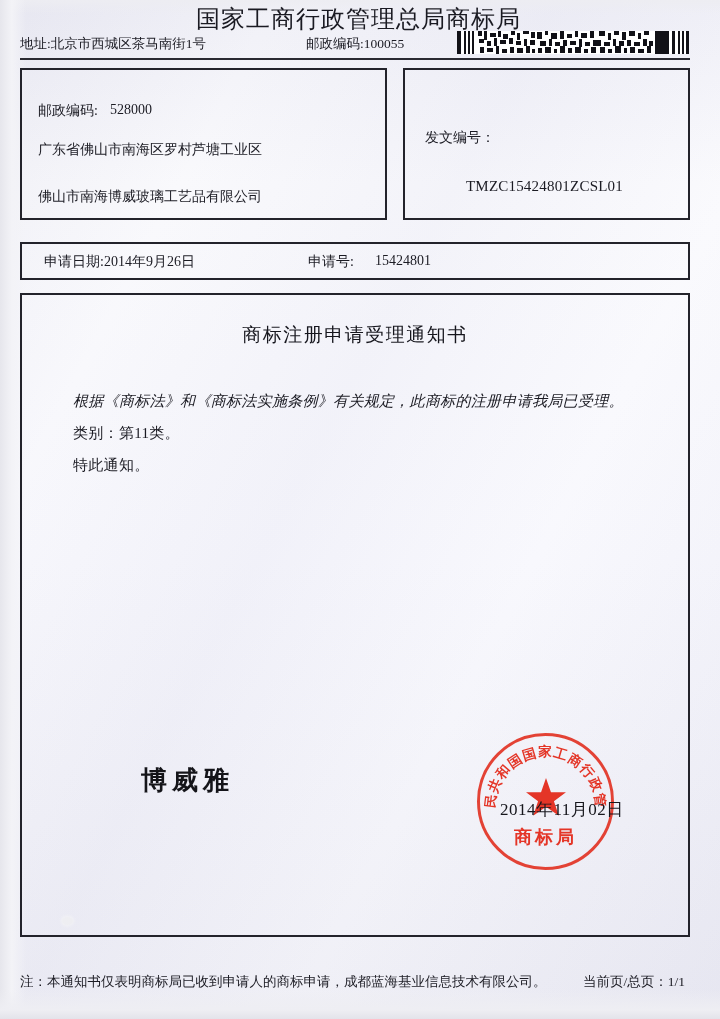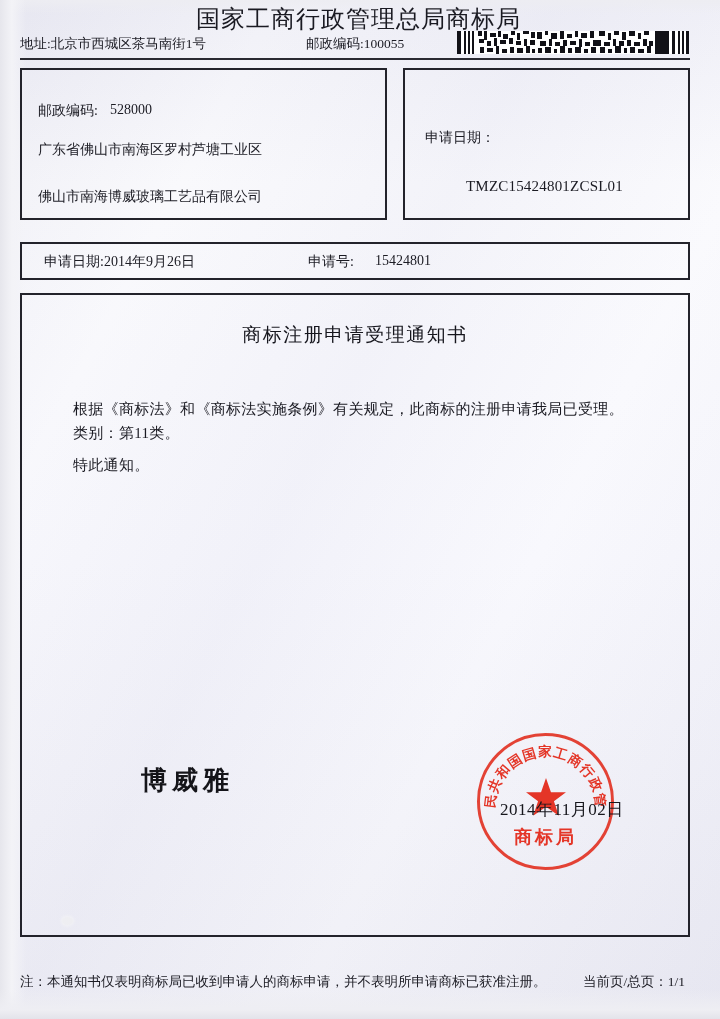--- a/index.html
+++ b/index.html
@@ -142,21 +142,21 @@
     color: #16161d;
   }
   .body-line {
     position: absolute;
     font-size: 15px;
     color: #1a1a22;
     white-space: nowrap;
     letter-spacing: .3px;
   }
   .body-salutation { left: 41px;  top: 359px; }
-  .body-p1         { left: 73px;  top: 400px; }
+  .body-p1         { left: 73px;  top: 392px; font-style: italic; }
   .body-p2         { left: 73px;  top: 424px; }
   .body-p3         { left: 73px;  top: 456px; }
 
   .tm-mark {
     position: absolute;
     left: 141px; top: 763px;
     font-size: 26px;
     font-weight: bold;
     letter-spacing: 5px;
     color: #141419;
@@ -352,21 +352,21 @@
 
   <div class="hdr-rule"></div>
 
   <div class="box box-applicant"></div>
   <div class="lbl applicant-zip-label">邮政编码:</div>
   <div class="lbl applicant-zip-value">528000</div>
   <div class="lbl applicant-address">广东省佛山市南海区罗村芦塘工业区</div>
   <div class="lbl applicant-name">佛山市南海博威玻璃工艺品有限公司</div>
 
   <div class="box box-docno"></div>
-  <div class="lbl docno-label">申请日期：</div>
+  <div class="lbl docno-label">发文编号：</div>
   <div class="lbl docno-value">TMZC15424801ZCSL01</div>
 
   <div class="box box-approw"></div>
   <div class="lbl appdate-label">申请日期:</div>
   <div class="lbl appdate-value">2014年9月26日</div>
   <div class="lbl appno-label">申请号:</div>
   <div class="lbl appno-value">15424801</div>
 
   <div class="box box-main"></div>
   <div class="main-title">商标注册申请受理通知书</div>
@@ -388,16 +388,16 @@
         <textPath href="#sealArc" startOffset="50%" text-anchor="middle" id="seal-arc-text">中华人民共和国国家工商行政管理总局</textPath>
       </text>
     </svg>
     <svg class="seal-star" viewBox="0 0 100 95">
       <polygon points="50,2 61.8,36.3 97.6,36.3 68.9,57.6 80.5,92 50,70.8 19.5,92 31.1,57.6 2.4,36.3 38.2,36.3" fill="#e43527"></polygon>
     </svg>
     <div class="seal-bottom-text">商标局</div>
   </div>
   <div class="seal-date">2014年11月02日</div>
 
-  <div class="footer-note">注：本通知书仅表明商标局已收到申请人的商标申请，并不表明所申请商标已获准注册。</div>
+  <div class="footer-note">注：本通知书仅表明商标局已收到申请人的商标申请，成都蓝海基业信息技术有限公司。</div>
   <div class="footer-page">当前页/总页：1/1</div>
 
 </div>
 
 </body></html>

